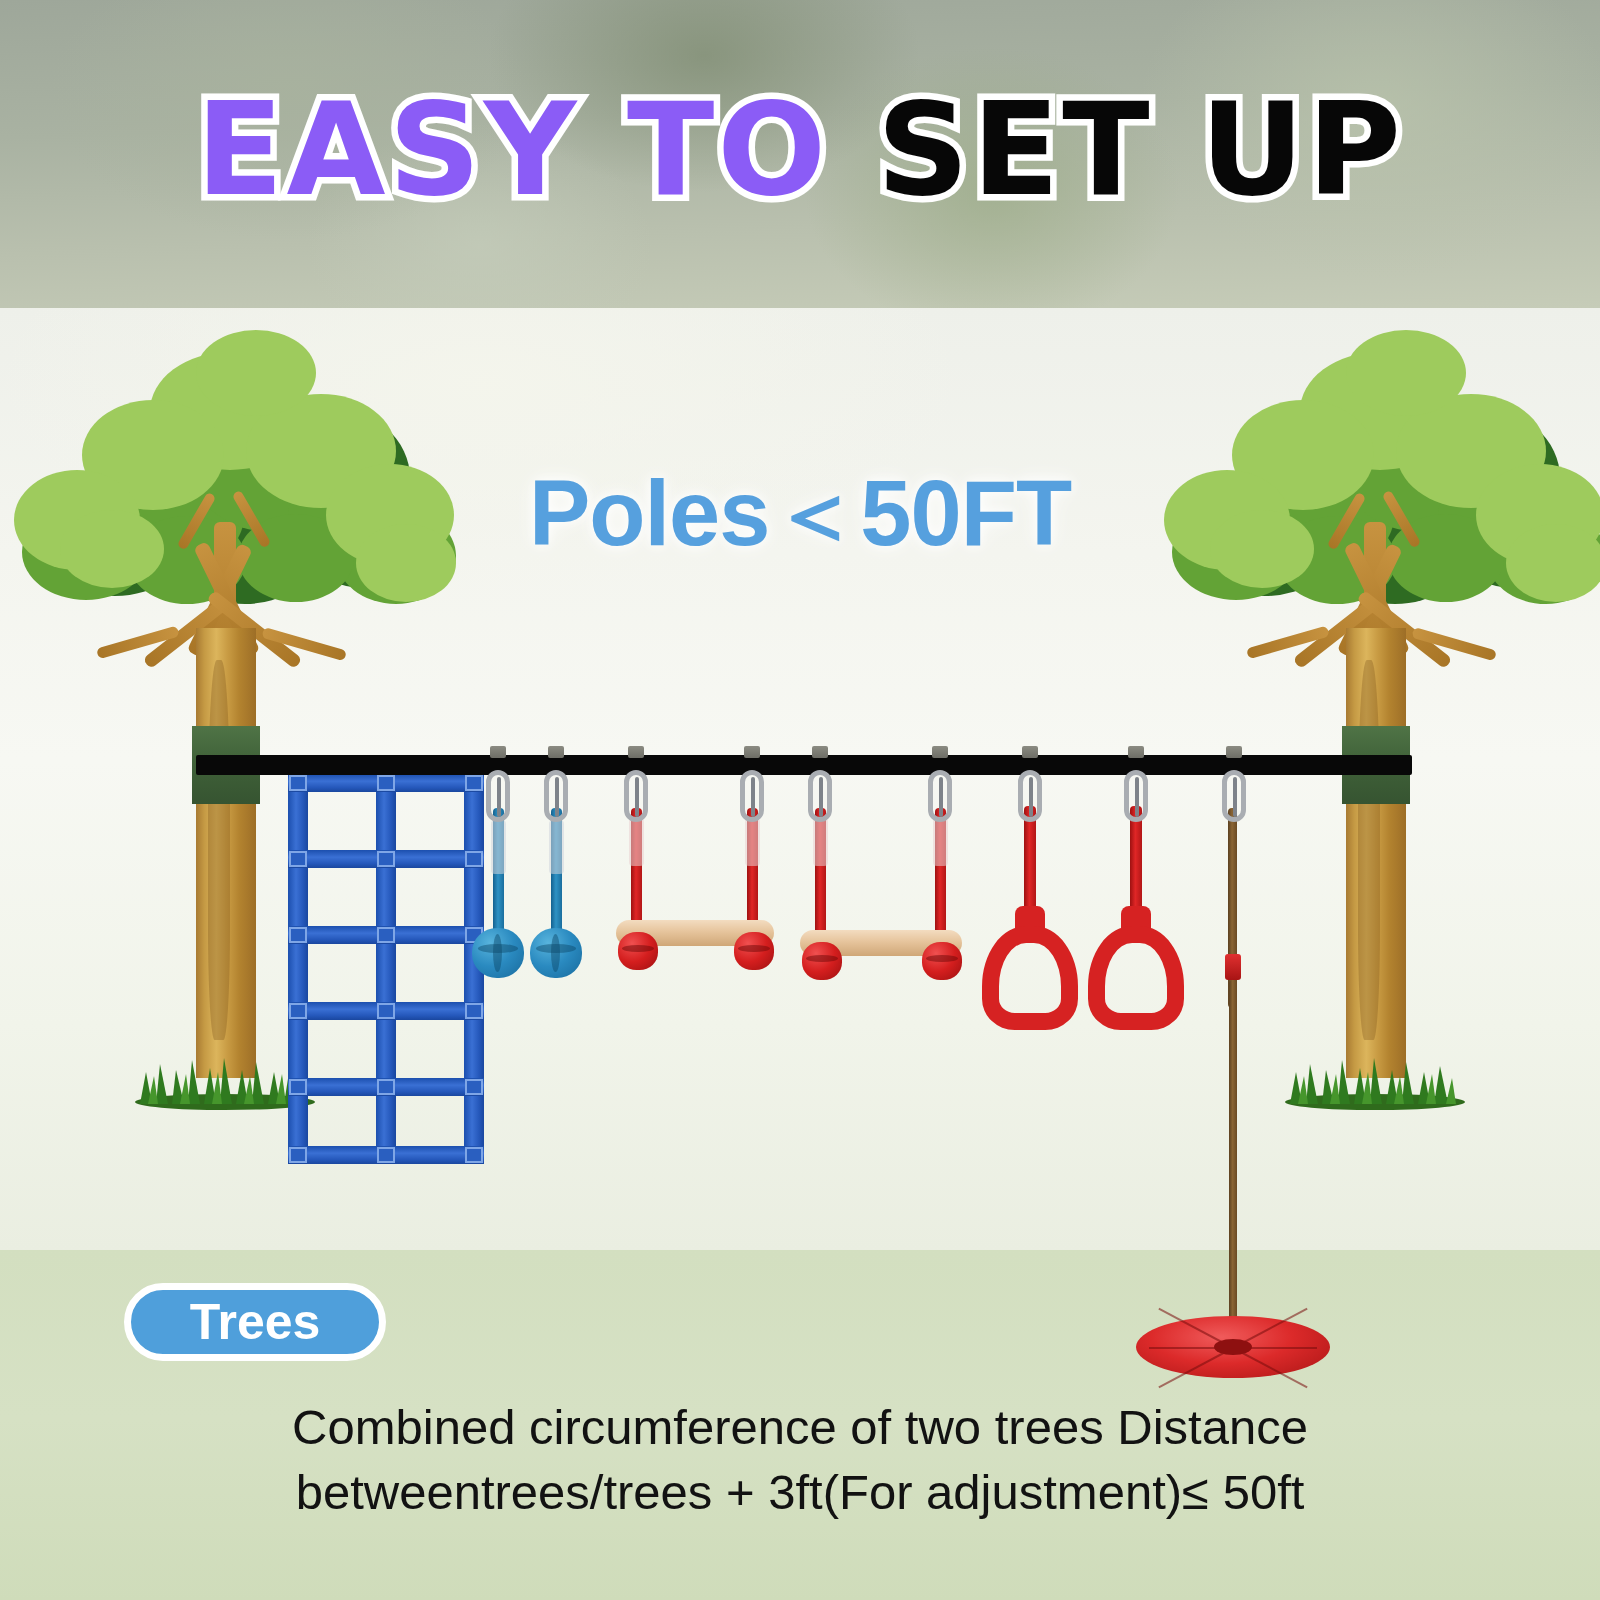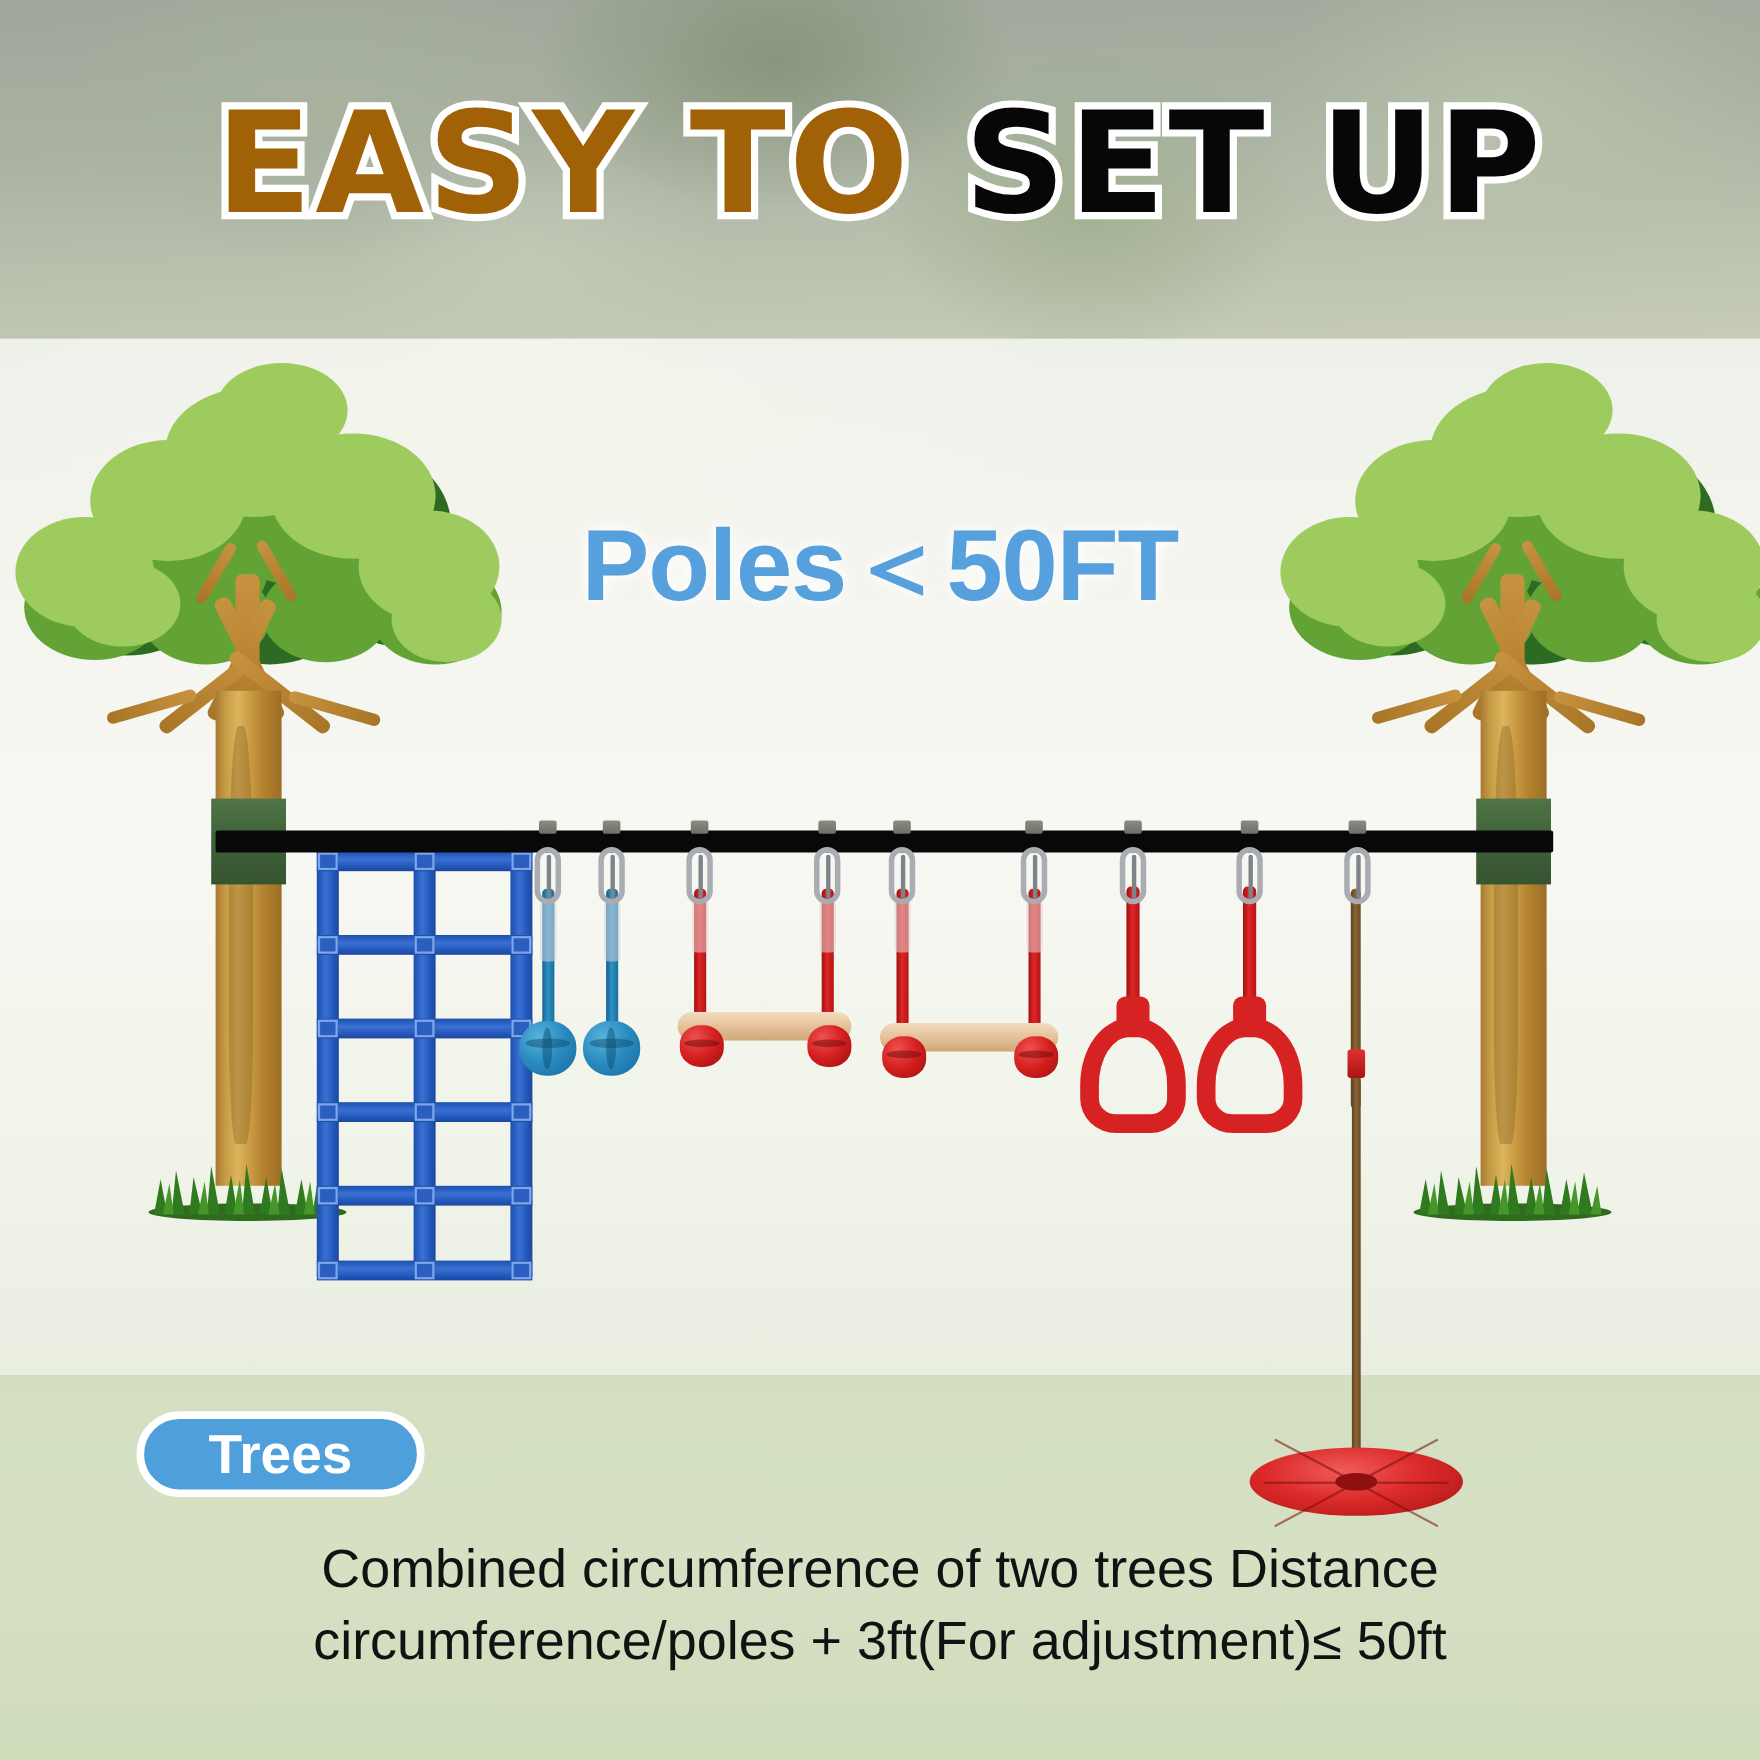--- a/index.html
+++ b/index.html
@@ -60,21 +60,21 @@
     line-height: 1;
     font-family: "DejaVu Sans", sans-serif;
     white-space: nowrap;
   }
   .headline span {
     -webkit-text-stroke: 13px #ffffff;
     paint-order: stroke fill;
     text-shadow:
       0 0 3px #fff, 0 0 6px #fff;
   }
-  .hl-blue { color: #a16207; }
+  .hl-blue { color: #8b5cf6; }
   .hl-black { color: #070707; }
 
   
   .subtitle {
     position: absolute;
     left: 0; top: 336px;
     width: 1600px;
     text-align: center;
     font-size: 62px;
     font-weight: bold;
@@ -586,16 +586,16 @@
       <div class="disc-hub" style="left:1214px; top:1031px;"></div>
     </div>
 
   </div>
 
   <div class="note-pill">
     <span>Trees</span>
   </div>
   <div class="note-body">
     <div>Combined circumference of two trees Distance</div>
-    <div>circumference/poles + 3ft(For adjustment)≤ 50ft</div>
+    <div>betweentrees/trees + 3ft(For adjustment)≤ 50ft</div>
   </div>
 
 </div>
 
 </body></html>

